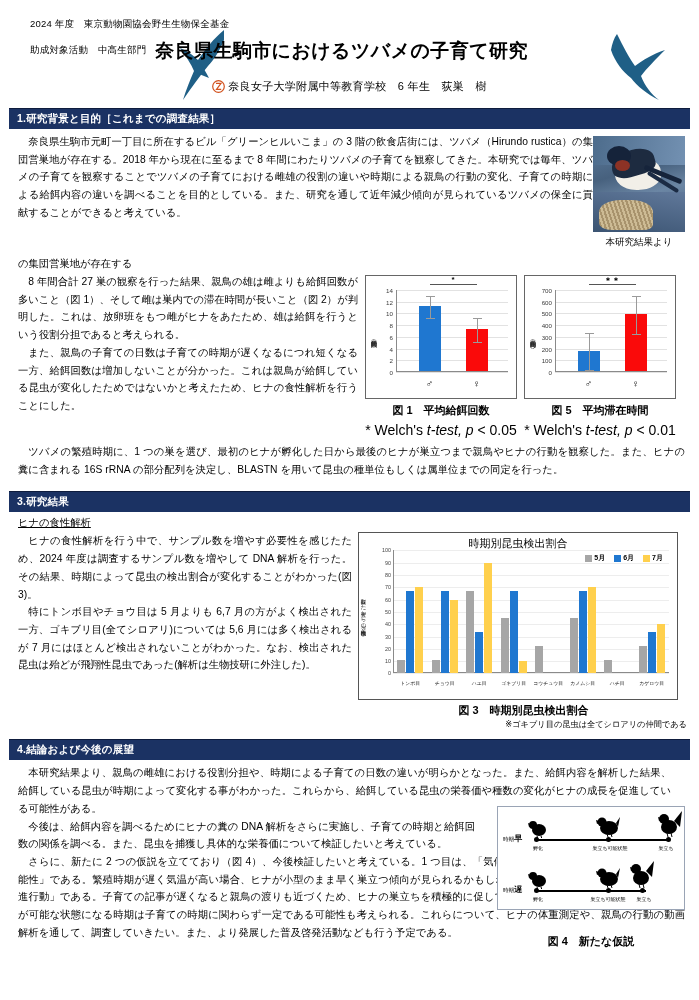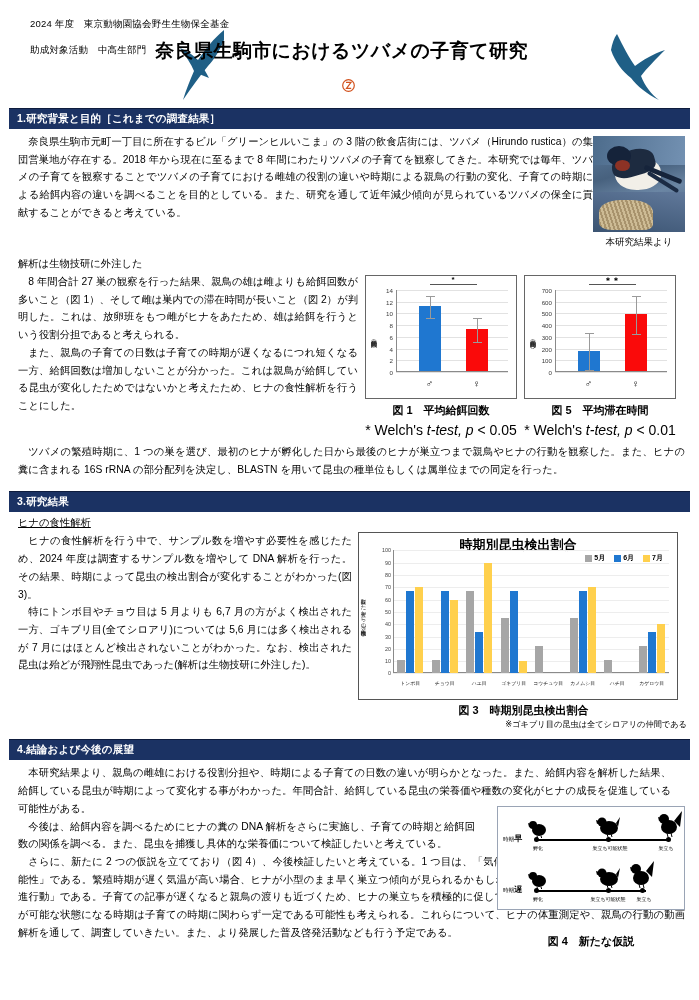--- a/index.html
+++ b/index.html
@@ -309,22 +309,22 @@
     width: 320px;
     height: 168px;
     position: relative;
     background: #fff;
     box-sizing: border-box;
   }
   .bc-title {
     position: absolute;
     left: 0; right: 0; top: 3px;
     text-align: center;
-    font-size: 13px;
-    font-weight: bold;
+    font-size: 11px;
+    font-weight: normal;
   }
   .bc-plot {
     position: absolute;
     left: 34px; right: 8px; top: 17px; bottom: 26px;
   }
   .bc-ytitle {
     position: absolute;
     left: 2px;
     top: 16px;
     bottom: 24px;
@@ -466,21 +466,21 @@
       <path d="M46 4 C36 12 27 24 20 34 C14 28 8 24 2 22 C8 30 13 38 16 45 C12 54 8 64 5 74 C13 62 22 50 30 40 C36 34 42 24 46 14 Z" fill="#1f5f86"></path>
       <path d="M20 34 C24 40 28 46 31 52 C26 50 21 48 16 45 Z" fill="#1f5f86"></path>
     </svg>
 
     <div class="main-title">奈良県生駒市におけるツバメの子育て研究</div>
 
     <div class="author-line">
       <svg class="sch-logo" width="13" height="13" viewBox="0 0 13 13">
         <circle cx="6.5" cy="6.5" r="5.8" fill="none" stroke="#d2521e" stroke-width="1.2"></circle>
         <path d="M4 3.4 L9 3.4 L4.5 9.4 L9.2 9.4" fill="none" stroke="#d2521e" stroke-width="1.2"></path>
-      </svg>
+      </svg><span>奈良女子大学附属中等教育学校　6 年生　荻巣　樹</span>
     </div>
 
     <svg class="swallow-right" viewBox="0 0 66 74">
       <path d="M8 6 C14 18 20 30 26 38 C34 32 44 26 56 22 C47 31 38 40 32 48 C36 58 42 66 50 72 C38 66 28 58 22 50 C14 44 6 34 2 22 C3 16 5 10 8 6 Z" fill="#1f5f86"></path>
     </svg>
   </div>
 
   <div class="section-bar">1.研究背景と目的［これまでの調査結果］</div>
   <div class="s1-wrap">
     <div class="s1-text body-text indent">奈良県生駒市元町一丁目に所在するビル「グリーンヒルいこま」の 3 階の飲食店街には、ツバメ（Hirundo rustica）の集団営巣地が存在する。2018 年から現在に至るまで 8 年間にわたりツバメの子育てを観察してきた。本研究では毎年、ツバメの子育てを観察することでツバメの子育てにおける雌雄の役割の違いや時期による親鳥の行動の変化、子育ての時期による給餌内容の違いを調べることを目的としている。また、研究を通して近年減少傾向が見られているツバメの保全に貢献することができると考えている。</div>
@@ -493,21 +493,21 @@
         <div class="bird-back"></div>
         <div class="bird-head"></div>
         <div class="bird-throat"></div>
         <div class="bird-tail"></div>
         <div class="bird-tail2"></div>
       </div>
       <div class="photo-cap">本研究結果より</div>
     </div>
   </div>
 
-  <div class="sub-head">解析は生物技研に外注した</div>
+  <div class="sub-head">の集団営巣地が存在する</div>
 
   <div class="s1b-wrap">
     <div class="s1b-text">
       <div class="indent">8 年間合計 27 巣の観察を行った結果、親鳥の雄は雌よりも給餌回数が多いこと（図 1）、そして雌は巣内での滞在時間が長いこと（図 2）が判明した。これは、放卵班をもつ雌がヒナをあたため、雄は給餌を行うという役割分担であると考えられる。</div>
       <div class="indent">また、親鳥の子育ての日数は子育ての時期が遅くなるにつれ短くなる一方、給餌回数は増加しないことが分かった。これは親鳥が給餌している昆虫が変化したためではないかと考えたため、ヒナの食性解析を行うことにした。</div>
     </div>
 
     <div class="charts-row">
 
       <div>
@@ -692,21 +692,21 @@
           </div>
       </div>
       <div class="bc-cap">図 3　時期別昆虫検出割合</div>
       <div class="bc-note">※ゴキブリ目の昆虫は全てシロアリの仲間である</div>
     </div>
   </div>
 
   <div class="section-bar" style="margin-top:9px">4.結論および今後の展望</div>
   <div class="s4-body">
     <div class="s4-pad body-text">
-      <div class="indent s4-wide">本研究結果より、親鳥の雌雄における役割分担や、時期による子育ての日数の違いが明らかとなった。また、給餌内容を解析した結果、給餌している昆虫が時期によって変化する事がわかった。年間合計、給餌している昆虫の栄養価や種数の変化がヒナの成長を促進している可能性がある。</div>
+      <div class="indent s4-wide">本研究結果より、親鳥の雌雄における役割分担や、時期による子育ての日数の違いが明らかとなった。また、給餌内容を解析した結果、給餌している昆虫が時期によって変化する事がわかった。これらから、給餌している昆虫の栄養価や種数の変化がヒナの成長を促進している可能性がある。</div>
       <div class="indent s4-narrow">今後は、給餌内容を調べるためにヒナの糞の DNA 解析をさらに実施し、子育ての時期と給餌回数の関係を調べる。また、昆虫を捕獲し具体的な栄養価について検証したいと考えている。</div>
       <div class="indent">さらに、新たに 2 つの仮説を立てており（図 4）、今後検証したいと考えている。1 つ目は、「気候の上昇がヒナの成長を抑制している可能性」である。繁殖時期が遅く気温が高い場合、ヒナが小型のまま早く巣立つ傾向が見られるかもしれない。2 つ目は「親鳥による巣立ち促進行動」である。子育ての記事が遅くなると親鳥の渡りも近づくため、ヒナの巣立ちを積極的に促している可能性がある。この場合、巣立ちが可能な状態になる時期は子育ての時期に関わらず一定である可能性も考えられる。これらについて、ヒナの体重測定や、親鳥の行動の動画解析を通して、調査していきたい。また、より発展した普及啓発活動なども行う予定である。</div>
     </div>
 
     <div class="fig4box">
       <div class="f4-row top">
         <div class="f4-tlabel"><span>時期</span><b>早</b></div>
         <div class="f4-axis" style="left:38px;right:14px"></div>
         <div class="f4-dot" style="left:36px"></div>
         <div class="f4-dot" style="left:108px"></div>

